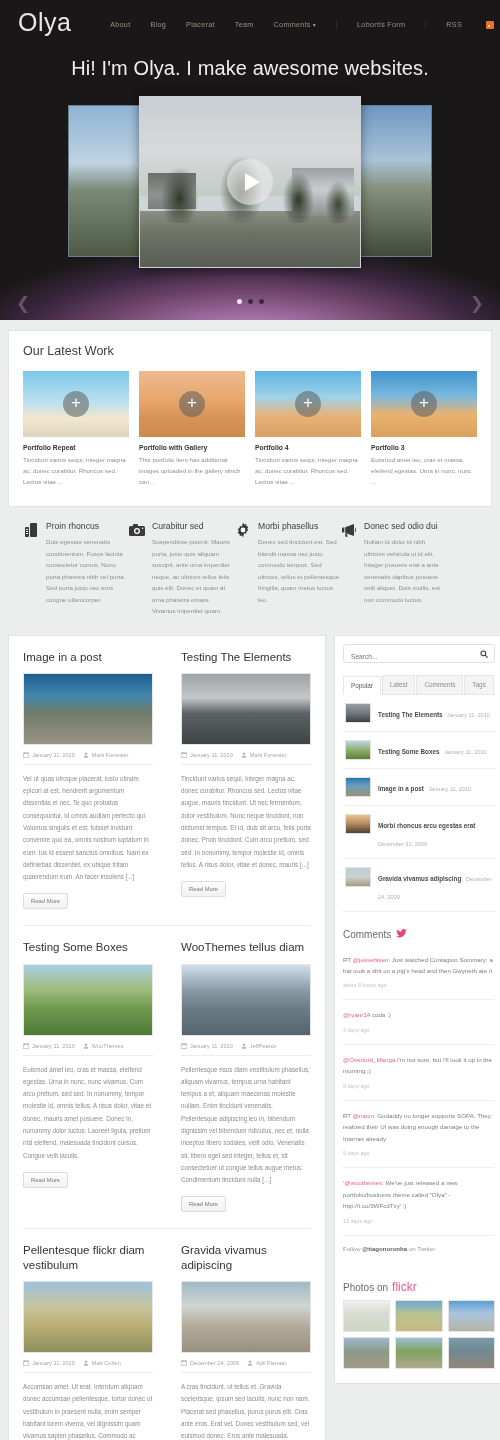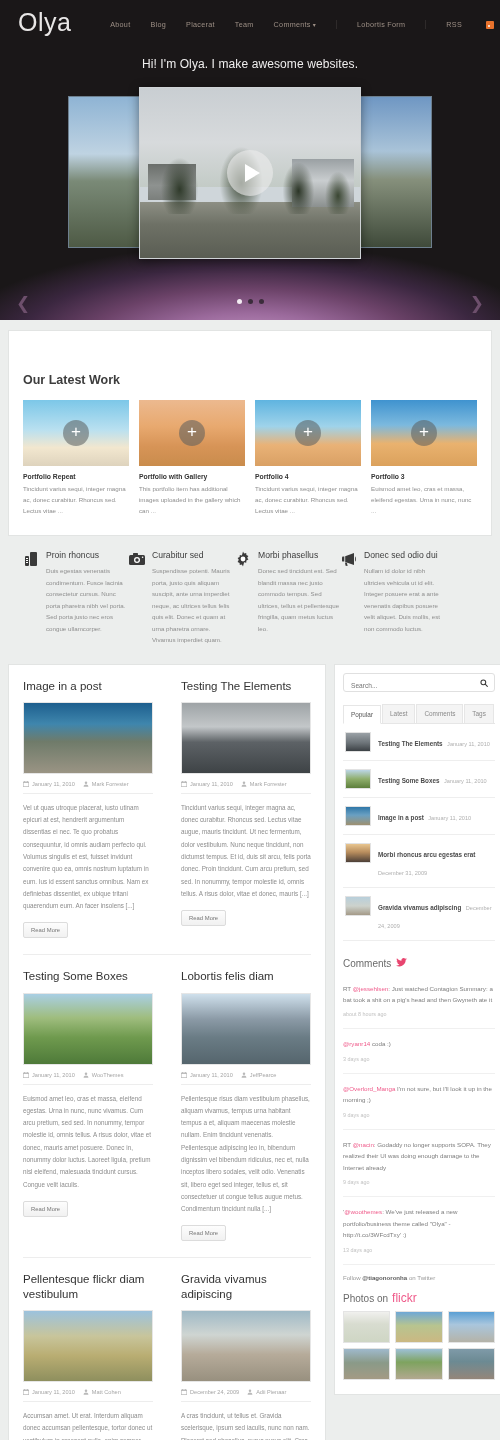--- a/index.html
+++ b/index.html
@@ -81,21 +81,21 @@
     background: #fff;
     border-radius: 50%;
     box-shadow: 0 0 0 1.6px rgba(255,255,255,0);
   }
 
   .tagline {
     position: relative;
     z-index: 4;
     text-align: center;
     color: #efeeee;
-    font-size: 12px;
+    font-size: 20px;
     font-weight: 400;
     margin-top: 22px;
     letter-spacing: .1px;
   }
 
   .slider {
     position: relative;
     z-index: 4;
     margin: 16px auto 0;
     width: 352px;
@@ -213,24 +213,23 @@
   .wrap { padding: 0 8px; }
   .panel {
     background: #fff;
     border: 1px solid #e2e4e3;
     margin-top: 10px;
   }
 
   
   .section-title {
     font-size: 12.5px;
-    font-weight: 700;
+    font-weight: 400;
     color: #3d3d3d;
     padding: 13px 14px 0;
-    margin-top: 29px;
   }
   .portfolio-grid {
     display: flex;
     gap: 10px;
     padding: 13px 14px 18px;
   }
   .pf-item { width: 106px; }
   .pf-thumb {
     position: relative;
     width: 106px; height: 66px;
@@ -460,21 +459,21 @@
     font-size: 6.1px;
     color: #9a9a9a;
     padding: 9px 0 2px;
   }
   .follow b { color: #5d5d5d; }
 
   .flickr-head {
     display: flex;
     align-items: baseline;
     gap: 4px;
-    margin-top: 8px;
+    margin-top: 26px;
     margin-bottom: 6px;
   }
   .flickr-head .fh { font-size: 10px; color: #6a6a6a; }
   .flickr-head .fl1 { color: #ef5a8a; font-size: 12px; }
   .flickr-grid {
     display: grid;
     grid-template-columns: repeat(3, 1fr);
     gap: 5px;
   }
   .fphoto {
@@ -723,21 +722,21 @@
                   <path d="M1 9.5c0-2.2 1.8-3.5 4-3.5s4 1.3 4 3.5z"></path>
                 </svg>
               <span>WooThemes</span>
             </span>
           </div>
           <div class="post-excerpt">Euismod amet leo, cras et massa, eleifend egestas. Urna in nunc, nunc vivamus. Cum arcu pretium, sed sed. In nonummy, tempor molestie id, omnis tellus. A risus dolor, vitae et donec, mauris amet posuere. Donec in, nonummy dolor luctus. Laoreet ligula, pretium nisl eleifend, malesuada tincidunt cursus. Congue velit iaculis.</div>
           <span class="read-more">Read More</span>
         </div>
 
         <div class="post">
-          <div class="post-title">Lobortis felis diam</div>
+          <div class="post-title">WooThemes tellus diam</div>
           <div class="post-img img-lions"></div>
           <div class="post-meta">
             <span class="meta-bit">
               <svg width="6" height="6" viewBox="0 0 10 10" fill="#b9b9b9">
                   <rect x="0" y="1" width="10" height="9" rx="1"></rect>
                   <rect x="1" y="3.2" width="8" height="5.6" fill="#fff"></rect>
                   <rect x="2" y="0" width="1.4" height="2.4"></rect>
                   <rect x="6.6" y="0" width="1.4" height="2.4"></rect>
                 </svg>
               <span>January 11, 2010</span>

